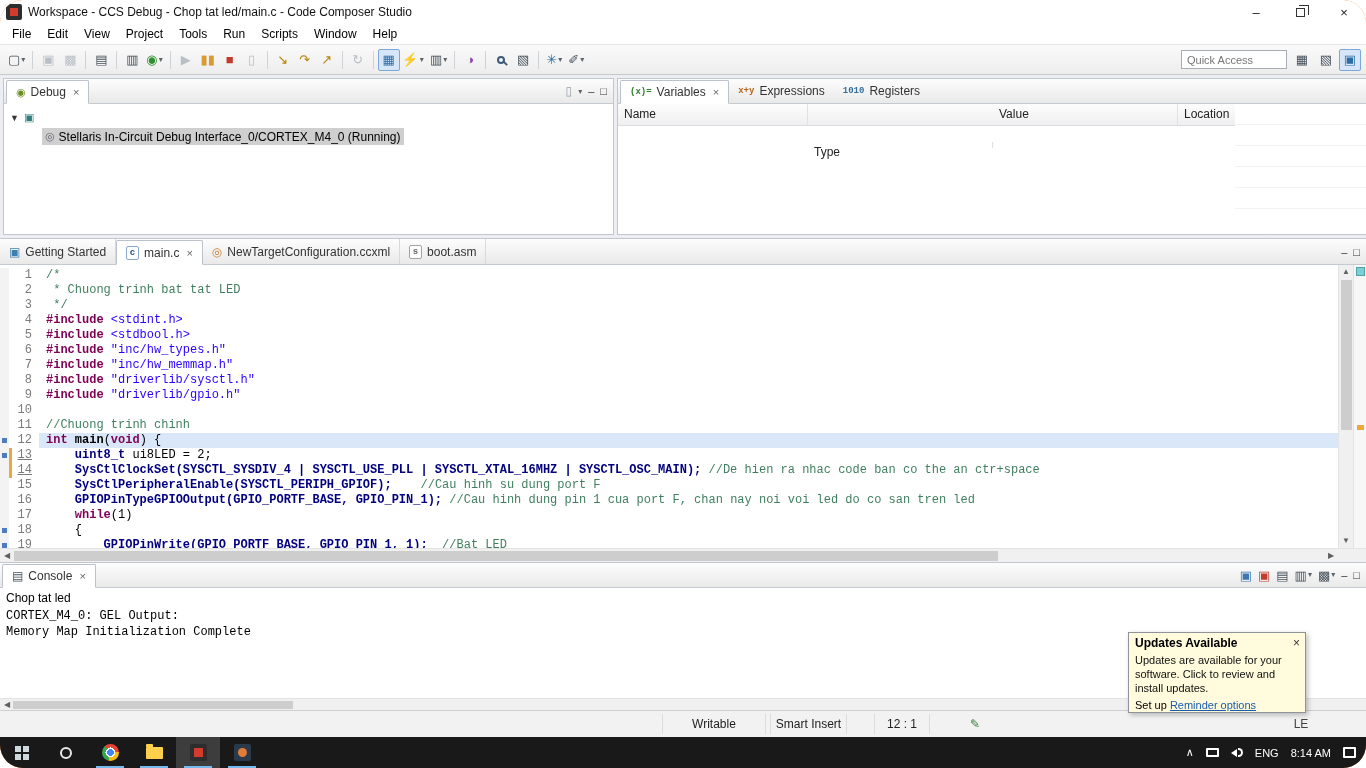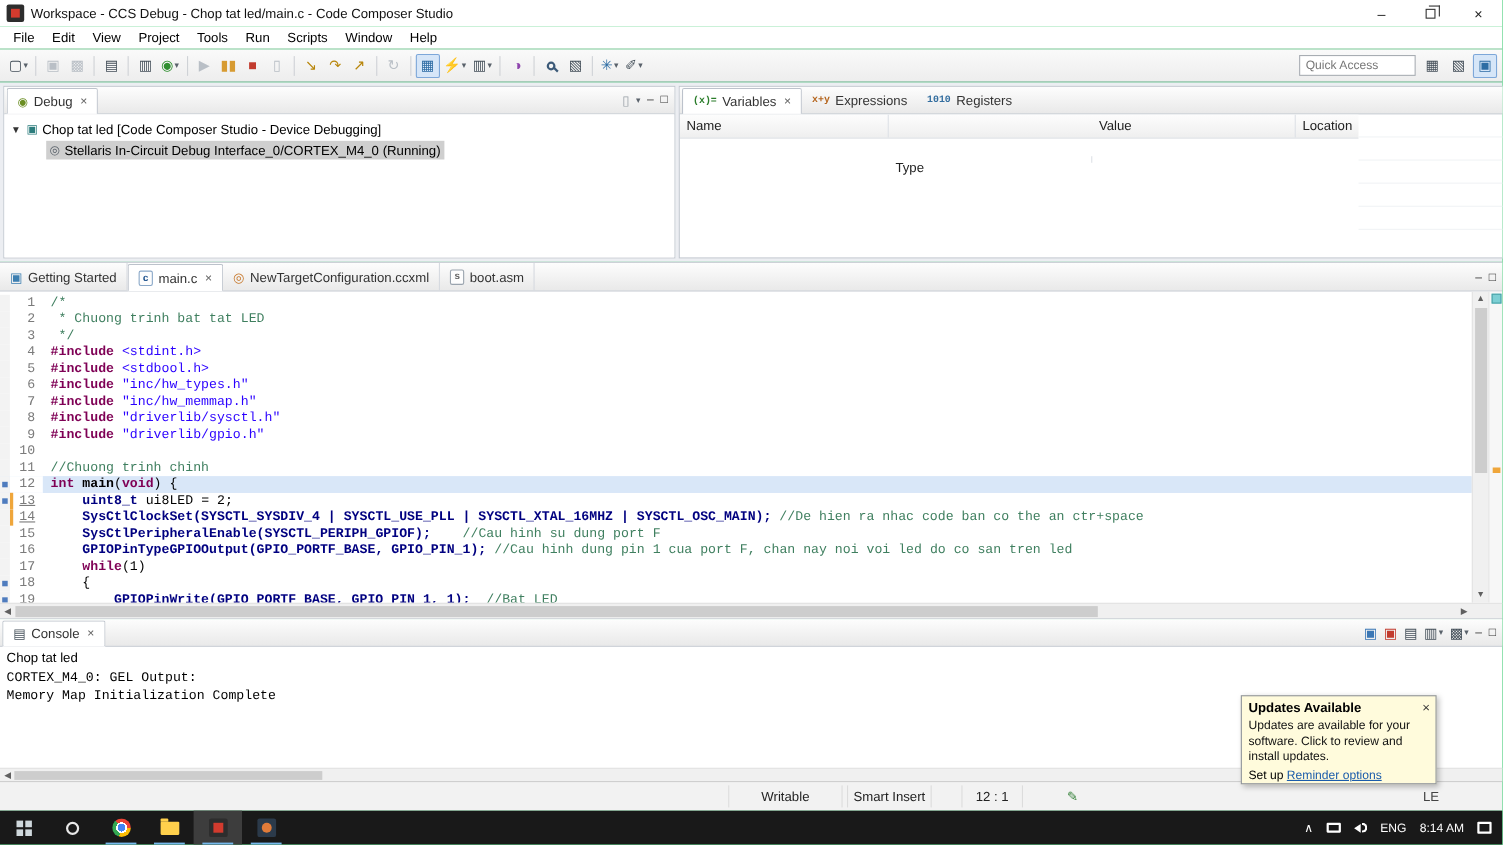--- a/index.html
+++ b/index.html
@@ -1,18 +1,18 @@
 <!DOCTYPE html>
 <html><head>
 <meta charset="utf-8">
 <style>
   * { margin:0; padding:0; box-sizing:border-box; }
   html,body { width:1366px; height:768px; }
   body { font-family:"Liberation Sans", sans-serif; font-size:12px; color:#000; }
-  .screen { position:relative; width:1366px; height:768px; background:#22c55e; overflow:hidden; }
+  .screen { position:relative; width:1366px; height:768px; background:#f97316; overflow:hidden;border-radius:23px; }
 
   
   .titlebar { position:absolute; top:0; left:0; right:0; height:24px; background:#ffffff; display:flex; align-items:center; padding-left:6px; gap:6px; }
   .app-icon { width:16px; height:16px; background:#2d2d2d; border-radius:2px; position:relative; flex:0 0 auto; }
   .app-icon::after { content:""; position:absolute; left:4px; top:4px; width:8px; height:8px; background:#d23b2e; }
   .title-text { font-size:12px; color:#111; }
   .win-controls { margin-left:auto; display:flex; height:24px; }
   .win-btn { width:44px; height:24px; display:flex; align-items:center; justify-content:center; color:#222; font-size:13px; }
   .restore-glyph { width:9px; height:9px; border:1px solid #333; position:relative; }
   .restore-glyph::before { content:""; position:absolute; left:2px; top:-4px; width:9px; height:9px; border:1px solid #333; border-left:none; border-bottom:none; }
@@ -294,21 +294,20 @@
           <span class="vicon" style="color:#9aa1a8">▯</span>
           <span class="dd">▾</span>
           <span class="minmax">–</span>
           <span class="minmax">□</span>
         </span>
       </div>
       <div class="tree">
         <div class="tree-row">
           <span class="twisty">▼</span>
           <span class="node-icon" style="color:#2d7d7d">▣</span>
-          <span>Chop tat led [Code Composer Studio - Device Debugging]</span>
         </div>
         <div class="tree-row child">
           <span class="sel">
             <span class="node-icon" style="color:#5a626b">◎</span>
             <span>Stellaris In-Circuit Debug Interface_0/CORTEX_M4_0 (Running)</span>
           </span>
         </div>
       </div>
     </div>
 

